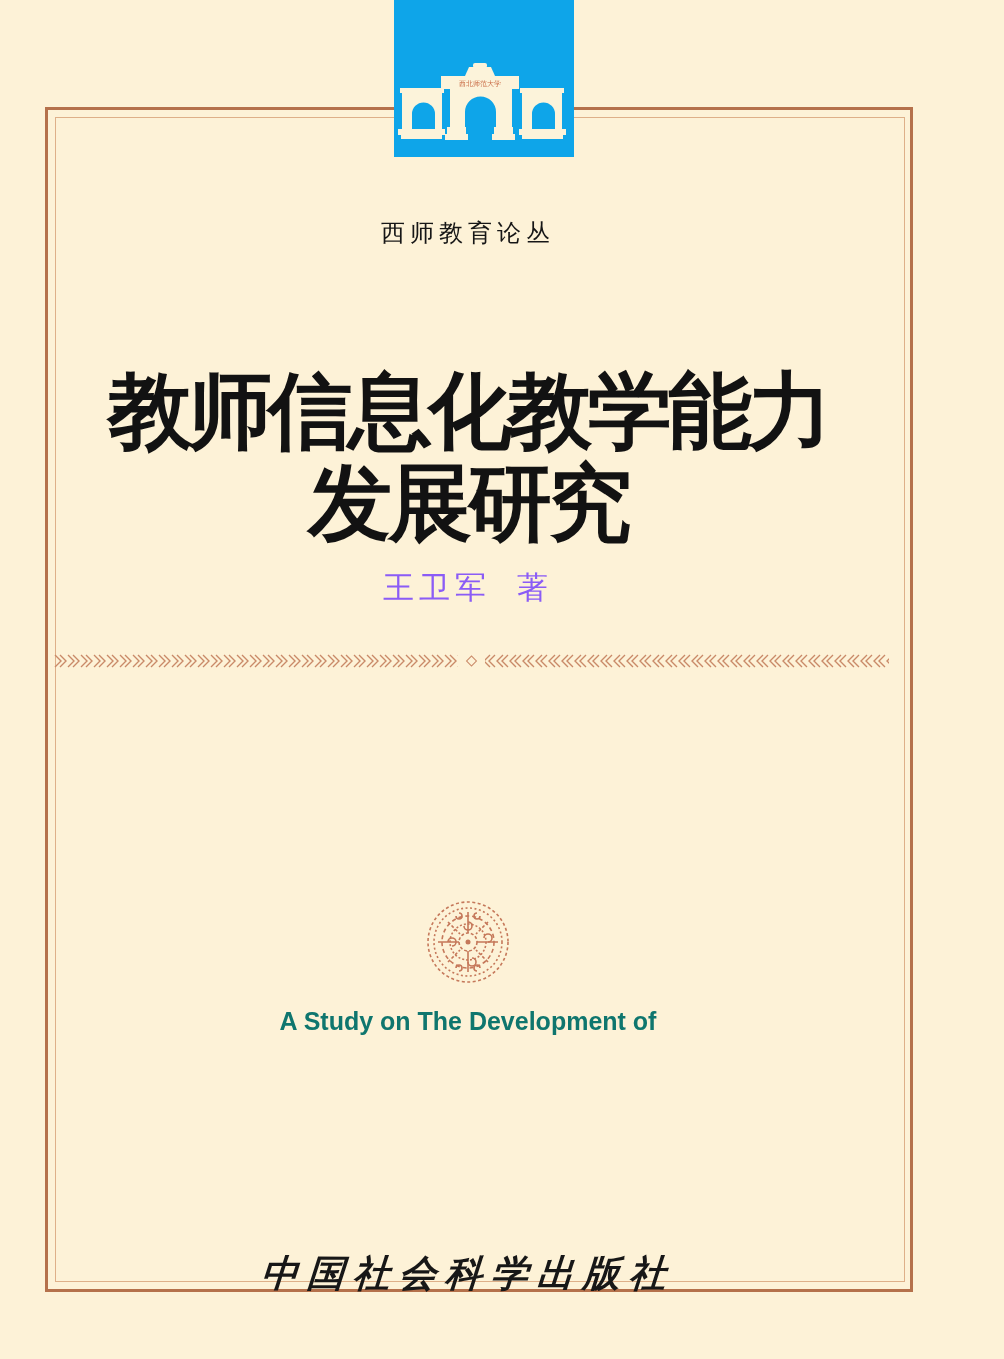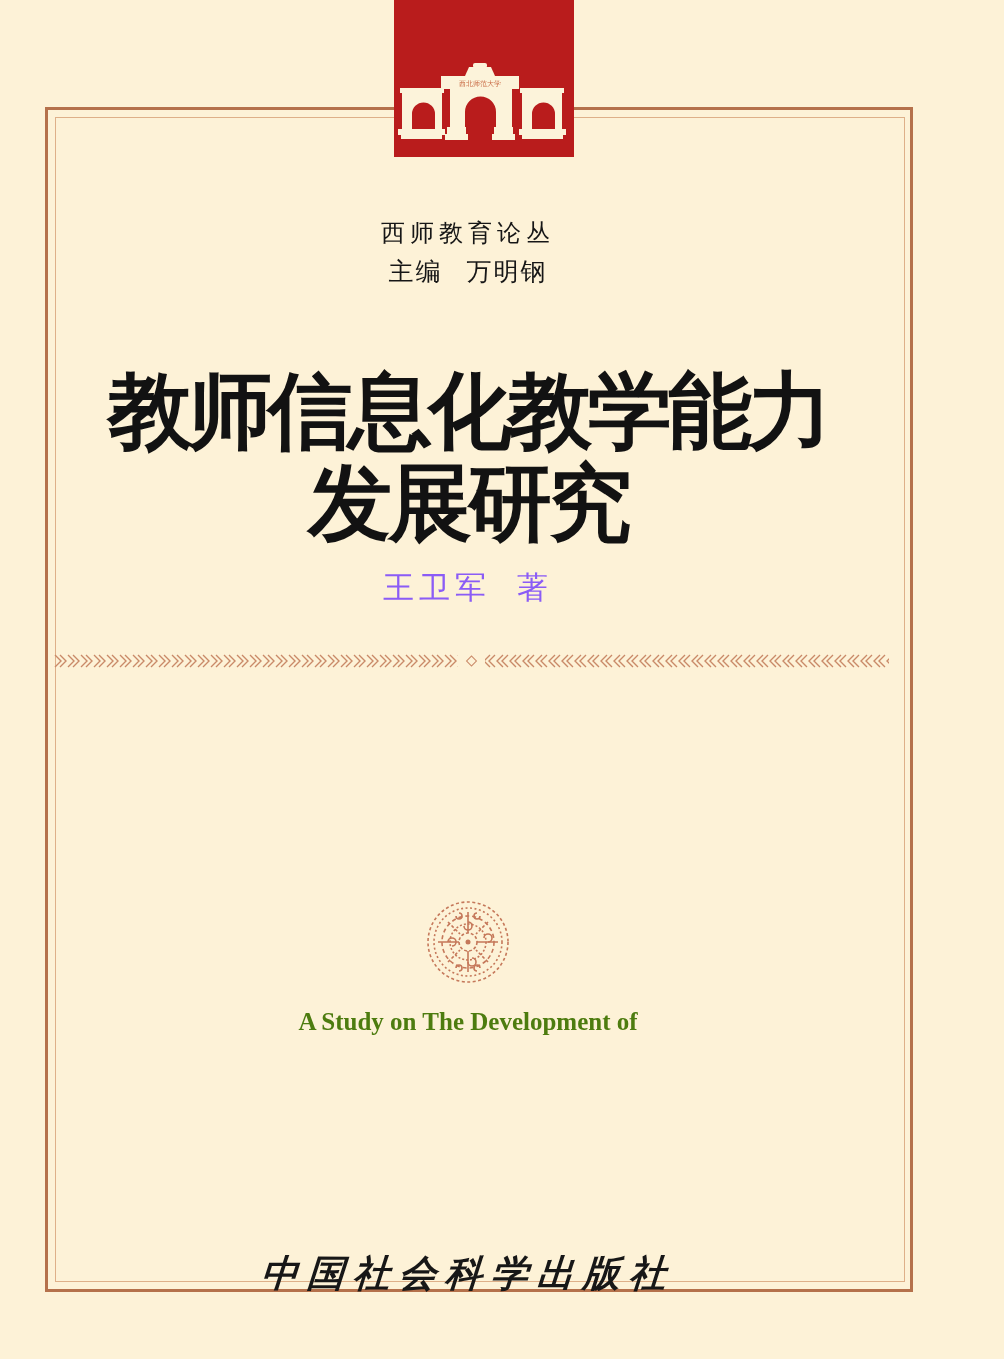--- a/index.html
+++ b/index.html
@@ -15,21 +15,21 @@
     position:absolute;left:45px;top:107px;width:862px;height:1179px;
     border:3px solid #b5714b;z-index:1;
   }
   .frame-inner{
     position:absolute;left:55px;top:117px;width:848px;height:1163px;
     border:1px solid #deb089;z-index:1;
   }
   
   .banner{
     position:absolute;left:394px;top:0;width:180px;height:157px;
-    background:#b91c1c;z-index:3;
+    background:#0ea5e9;z-index:3;
   }
   .banner svg{display:block;width:180px;height:157px;}
   
   .content{
     position:absolute;left:34px;top:0;width:868px;height:1359px;z-index:2;
     text-align:center;
     margin-top:27px;
   }
   .series-title{
     position:absolute;top:190px;left:0;width:100%;
@@ -52,22 +52,22 @@
   }
   .author-line .gap{display:inline-block;width:26px;}
   .divider{
     position:absolute;top:626px;left:20px;width:835px;height:16px;
   }
   .medallion{
     position:absolute;top:873px;left:392px;width:84px;height:84px;
   }
   .english-title{
     position:absolute;top:976px;left:0;width:100%;
-    font-size:25px;line-height:37px;font-weight:bold;color:#4d7c0f;
-    font-family:Liberation Serif, serif;
+    font-size:25px;line-height:37px;font-weight:bold;color:#0f766e;
+    font-family:Liberation Sans, sans-serif;
   }
   .publisher{
     position:absolute;top:1222px;left:0;width:100%;
     font-size:37px;letter-spacing:9px;color:#171717;
     font-style:italic;font-weight:bold;
     transform:skewX(-4deg);
   }
 </style>
 </head>
 <body>
@@ -104,21 +104,20 @@
         <rect x="128" y="135" width="41" height="4"></rect>
       </g>
       <text x="86" y="86" font-size="7" fill="#c96b45" text-anchor="middle">西北师范大学</text>
     </svg>
   </div>
 
   <div class="content">
 
     <div class="series-title">西师教育论丛</div>
 
-    <div class="editor-line"><span>主编</span><span class="gap"></span><span>万明钢</span></div>
 
     <div class="main-title">
       <div>教师信息化教学能力</div>
       <div>发展研究</div>
     </div>
 
     <div class="author-line"><span>王卫军</span><span class="gap"></span><span>著</span></div>
 
     <svg class="divider" viewBox="0 0 835 16">
       <defs>

